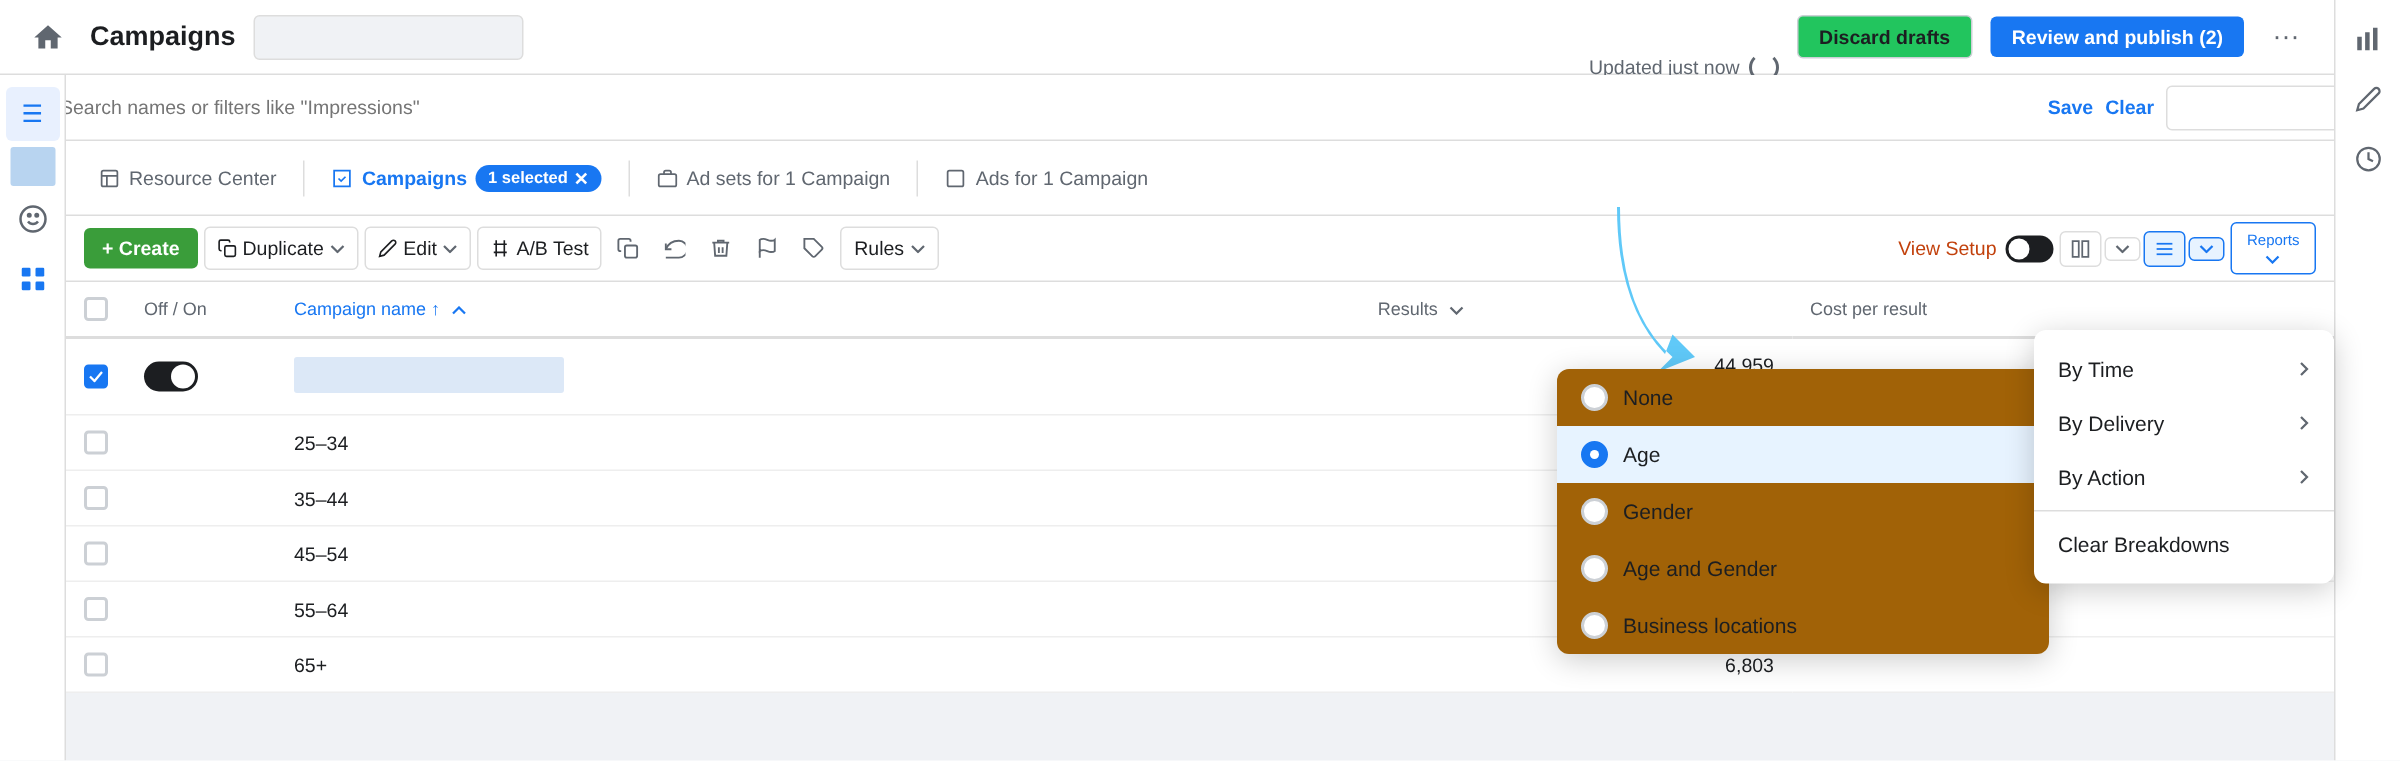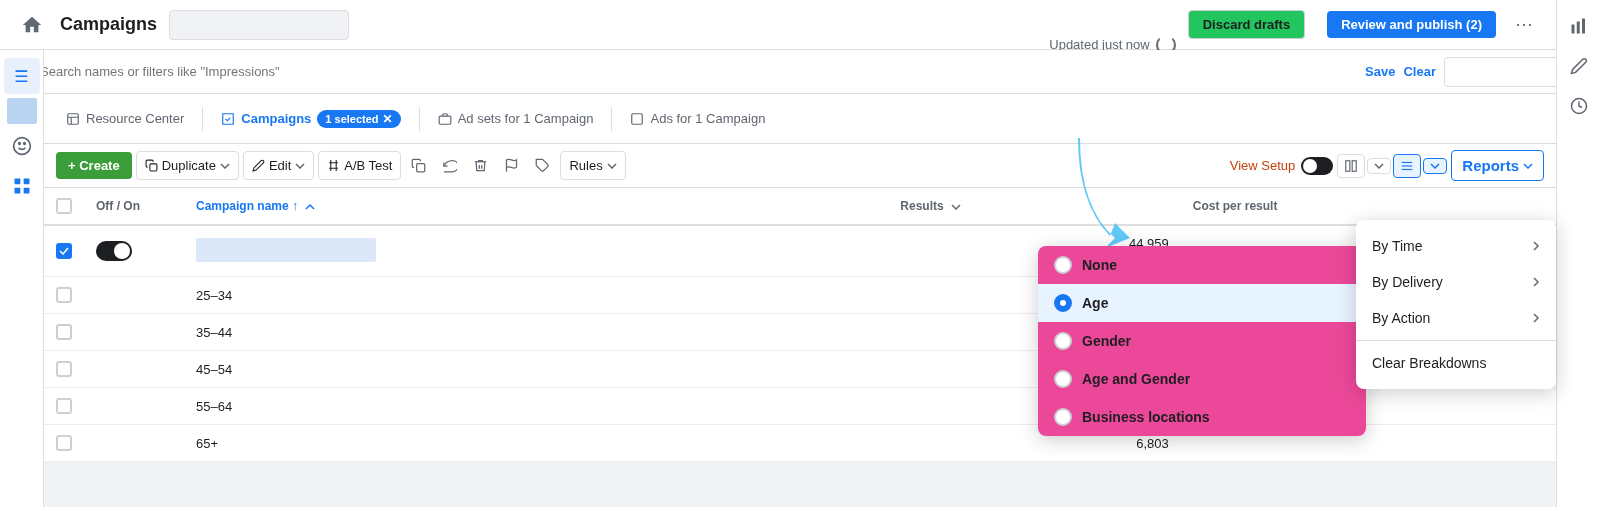--- a/index.html
+++ b/index.html
@@ -18,21 +18,21 @@
       display: flex; align-items: center;
     }
     .top-spacer { flex: 1; }
     .top-status { font-size: 13px; color: #606770; display: flex; align-items: center; gap: 6px; margin-top: 40px; }
     .discard-btn {
       background: #22c55e; border: 1px solid #ccd0d5; border-radius: 4px;
       padding: 6px 14px; font-size: 13px; font-weight: 600; cursor: pointer; color: #1c1e21;
     }
     .publish-btn {
       background: #1877f2; border: none; border-radius: 4px;
-      padding: 6px 14px; font-size: 13px; font-weight: 600; cursor: pointer; color: #fff; margin-left: 10px;
+      padding: 6px 14px; font-size: 13px; font-weight: 600; cursor: pointer; color: #fff;
     }
     .more-btn {
       width: 32px; height: 32px; background: none; border: none;
       font-size: 18px; cursor: pointer; color: #606770; display: flex; align-items: center; justify-content: center;
     }
     .close-btn {
       width: 32px; height: 32px; background: none; border: none;
       font-size: 20px; cursor: pointer; color: #606770; display: flex; align-items: center; justify-content: center;
     }
 
@@ -133,45 +133,45 @@
     }
     .view-icons { display: flex; align-items: center; gap: 2px; }
     .view-icon-btn {
       padding: 4px 6px; border: 1px solid #ddd; border-radius: 4px; cursor: pointer;
       background: #fff; color: #606770; font-size: 14px; display: flex; align-items: center;
     }
     .view-icon-btn.active { background: #e7f3ff; border-color: #1877f2; color: #1877f2; }
     .reports-btn {
       display: flex; align-items: center; gap: 4px; padding: 6px 10px;
       border: 1px solid #1877f2; border-radius: 4px; background: #fff;
-      font-size: 15px; cursor: pointer; color: #1877f2; font-weight: 700;
+      font-size: 10px; cursor: pointer; color: #1877f2; font-weight: 400; flex-direction: column;
     }
 
     
     .table-container { background: #fff; overflow: auto; }
     table { width: 100%; border-collapse: collapse; font-size: 13px; }
     thead tr { border-bottom: 2px solid #ddd; background: #fff; }
     th {
-      padding: 10px 12px; text-align: left; font-size: 12px; font-weight: 700;
+      padding: 10px 12px; text-align: left; font-size: 12px; font-weight: 400;
       color: #606770; white-space: nowrap; border-bottom: 1px solid #ddd;
     }
     th.sortable { color: #1877f2; cursor: pointer; }
     td { padding: 10px 12px; border-bottom: 1px solid #eee; color: #1c1e21; vertical-align: middle; }
     td.number { text-align: right; }
     .row-check { width: 16px; height: 16px; border: 2px solid #1877f2; border-radius: 3px; background: #1877f2; display: flex; align-items: center; justify-content: center; }
     .row-check-empty { width: 16px; height: 16px; border: 2px solid #ccd0d5; border-radius: 3px; background: #fff; }
     .toggle-on { width: 36px; height: 20px; background: #1c1e21; border-radius: 10px; position: relative; cursor: pointer; }
     .toggle-on::after { content: ''; position: absolute; width: 16px; height: 16px; background: #fff; border-radius: 50%; top: 2px; right: 2px; }
     .campaign-name-cell { background: #dce8f7; border-radius: 2px; height: 24px; width: 180px; display: inline-block; }
 
     
     .breakdown-dropdown {
       position: absolute; left: 1040px; top: 250px; width: 328px;
-      background: #ec4899; border-radius: 8px; box-shadow: 0 4px 20px rgba(0,0,0,0.2);
-      z-index: 100; overflow: hidden; font-weight: bold;
+      background: #a16207; border-radius: 8px; box-shadow: 0 4px 20px rgba(0,0,0,0.2);
+      z-index: 100; overflow: hidden;
     }
     .bd-item {
       display: flex; align-items: center; padding: 10px 16px;
       font-size: 14px; cursor: pointer; color: #1c1e21; gap: 10px;
     }
     .bd-item.selected { background: #e7f3ff; }
     .bd-radio {
       width: 18px; height: 18px; border-radius: 50%; border: 2px solid #ccd0d5;
       flex-shrink: 0; background: #fff;
     }

